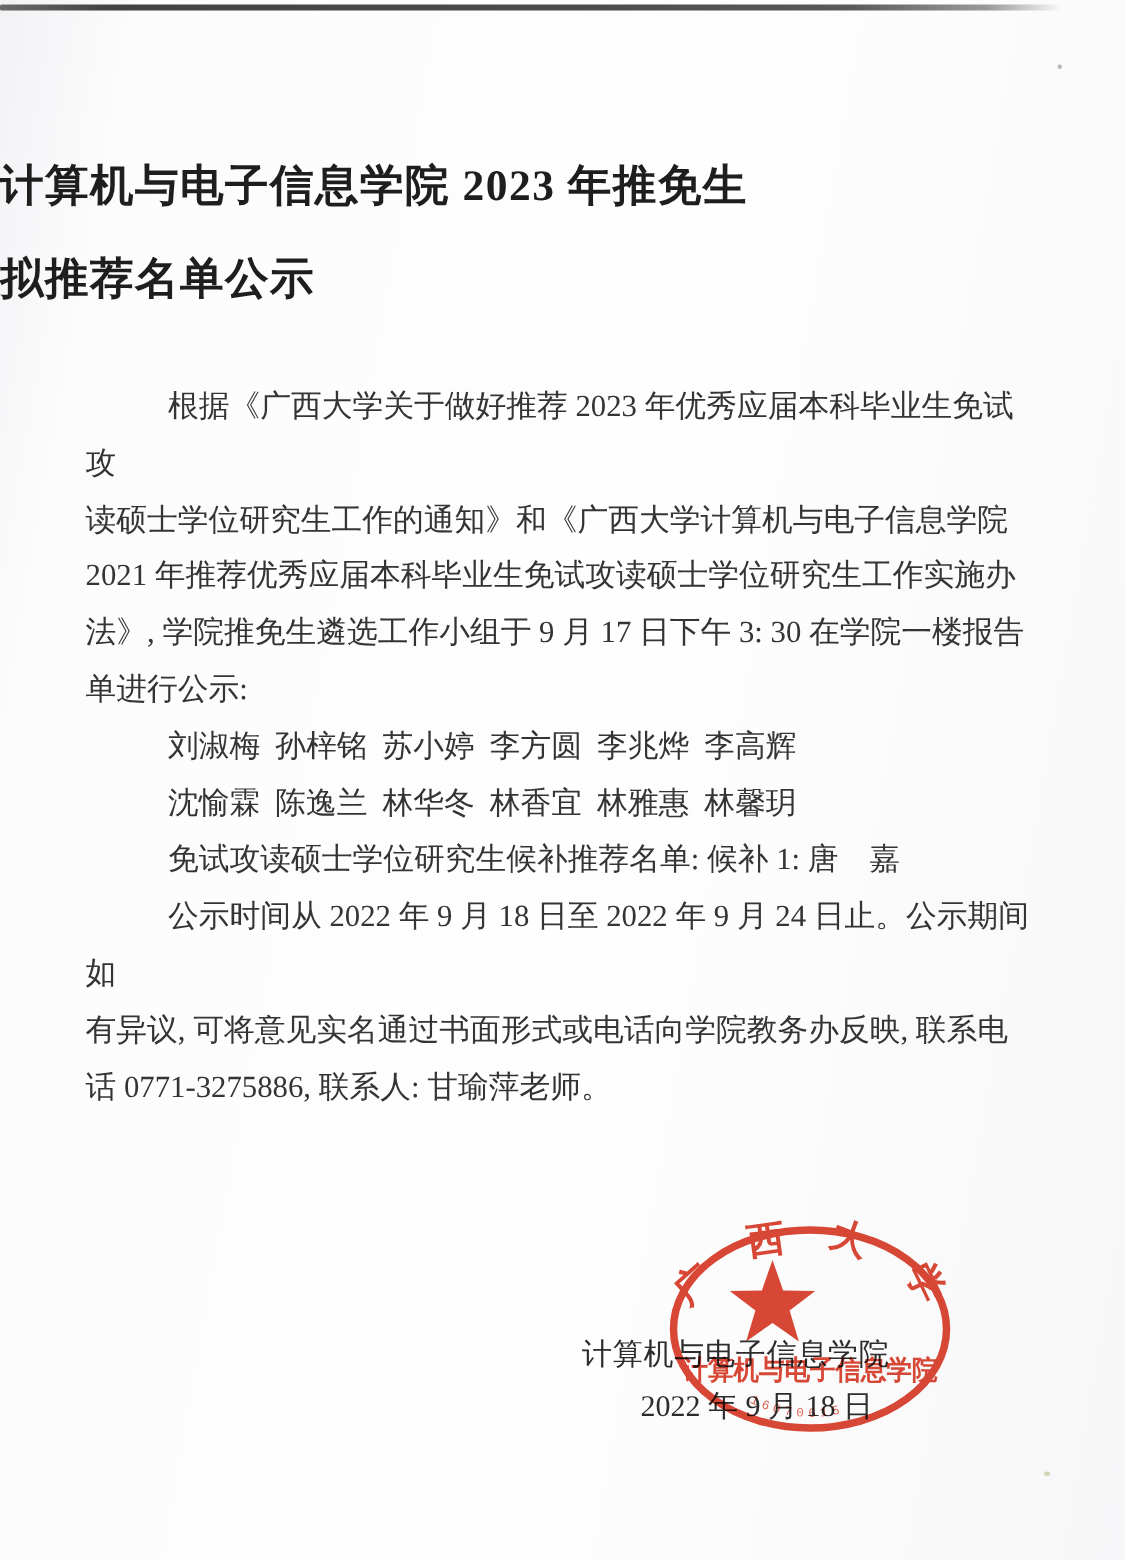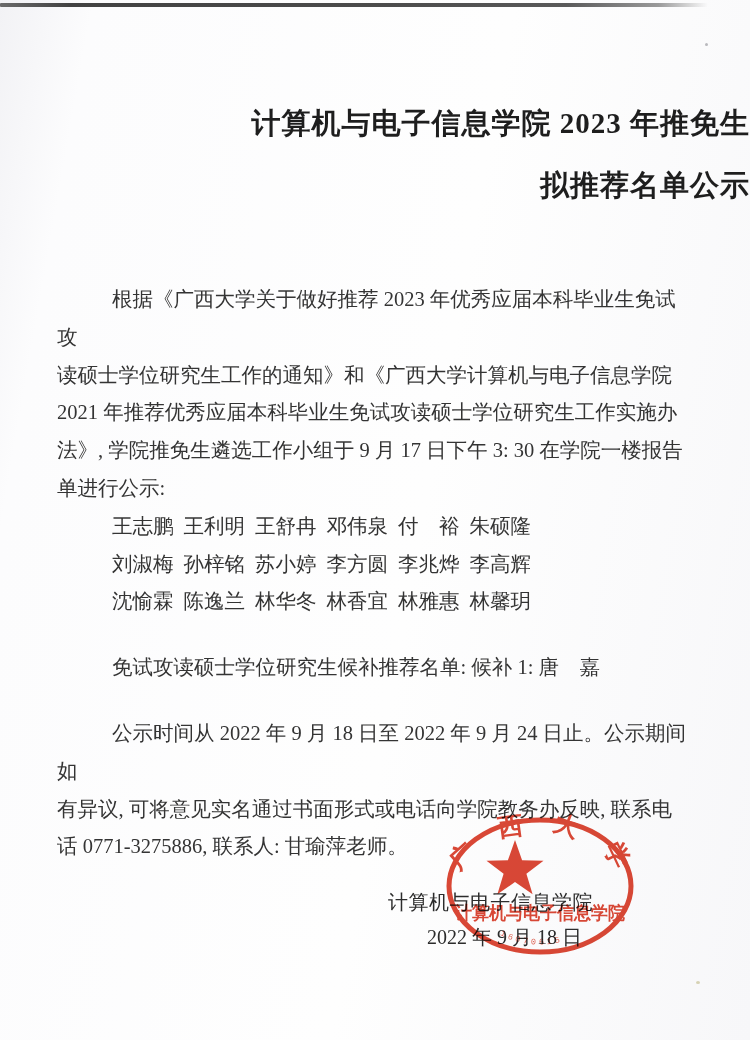--- a/index.html
+++ b/index.html
@@ -16,31 +16,31 @@
   .scan-line {
     position: absolute; top: 3px; left: 0; width: 708px; height: 4px;
     background: linear-gradient(to right, #6a6a6a, #424242 10%, #4c4c4c 55%, #5a5a5a 80%, #9a9a9a 93%, rgba(150,150,150,0));
     border-radius: 1px;
   }
   .speck { position: absolute; border-radius: 50%; }
   .speck-a { left: 705px; top: 43px; width: 3px; height: 3px; background: #b9b9bd; }
   .speck-b { left: 696px; top: 981px; width: 4px; height: 3px; background: #d6d2b4; }
   .title {
     position: absolute; left: 0; width: 100%;
-    text-align: right; font-weight: 700; font-size: 29px;
+    text-align: left; font-weight: 700; font-size: 29px;
     color: #1e1e1e; letter-spacing: 1px; margin: 0;
   }
   .title-1 { top: 104px; }
   .title-2 { top: 166px; }
   .doc-body {
     position: absolute; top: 253px; left: 57px; right: 56px;
     font-size: 20.5px; line-height: 37.8px;
   }
   .line { white-space: pre-wrap; }
-  .indent { text-indent: 55px; margin-top: 28px; }
+  .indent { text-indent: 55px; }
   .name-row { display: flex; gap: 10px; margin-left: 55px; }
   .name { white-space: pre; }
   .ghost { visibility: hidden; }
   .sig { position: absolute; font-size: 20px; color: #2c2c2c; white-space: pre; }
   .sig-org { left: 388px; top: 889px; letter-spacing: 0.5px; }
   .sig-date { left: 427px; top: 924px; }
   .stamp { position: absolute; left: 440px; top: 806px; mix-blend-mode: multiply; opacity: 0.93; }
 </style>
 </head>
 <body>
@@ -54,28 +54,20 @@
   <h1 class="title title-1">计算机与电子信息学院 2023 年推免生</h1>
   <h1 class="title title-2">拟推荐名单公示</h1>
 
   <div class="doc-body">
     <div class="line indent">根据《广西大学关于做好推荐 2023 年优秀应届本科毕业生免试攻</div>
     <div class="line">读硕士学位研究生工作的通知》和《广西大学计算机与电子信息学院</div>
     <div class="line">2021 年推荐优秀应届本科毕业生免试攻读硕士学位研究生工作实施办</div>
     <div class="line">法》, 学院推免生遴选工作小组于 9 月 17 日下午 3: 30 在学院一楼报告</div>
     <div class="line">单进行公示:</div>
 
-    <div class="name-row">
-        <span class="name">王志鹏</span>
-        <span class="name">王利明</span>
-        <span class="name">王舒冉</span>
-        <span class="name">邓伟泉</span>
-        <span class="name">付　裕</span>
-        <span class="name">朱硕隆</span>
-      </div>
     <div class="name-row">
         <span class="name">刘淑梅</span>
         <span class="name">孙梓铭</span>
         <span class="name">苏小婷</span>
         <span class="name">李方圆</span>
         <span class="name">李兆烨</span>
         <span class="name">李高辉</span>
       </div>
     <div class="name-row">
         <span class="name">沈愉霖</span>

